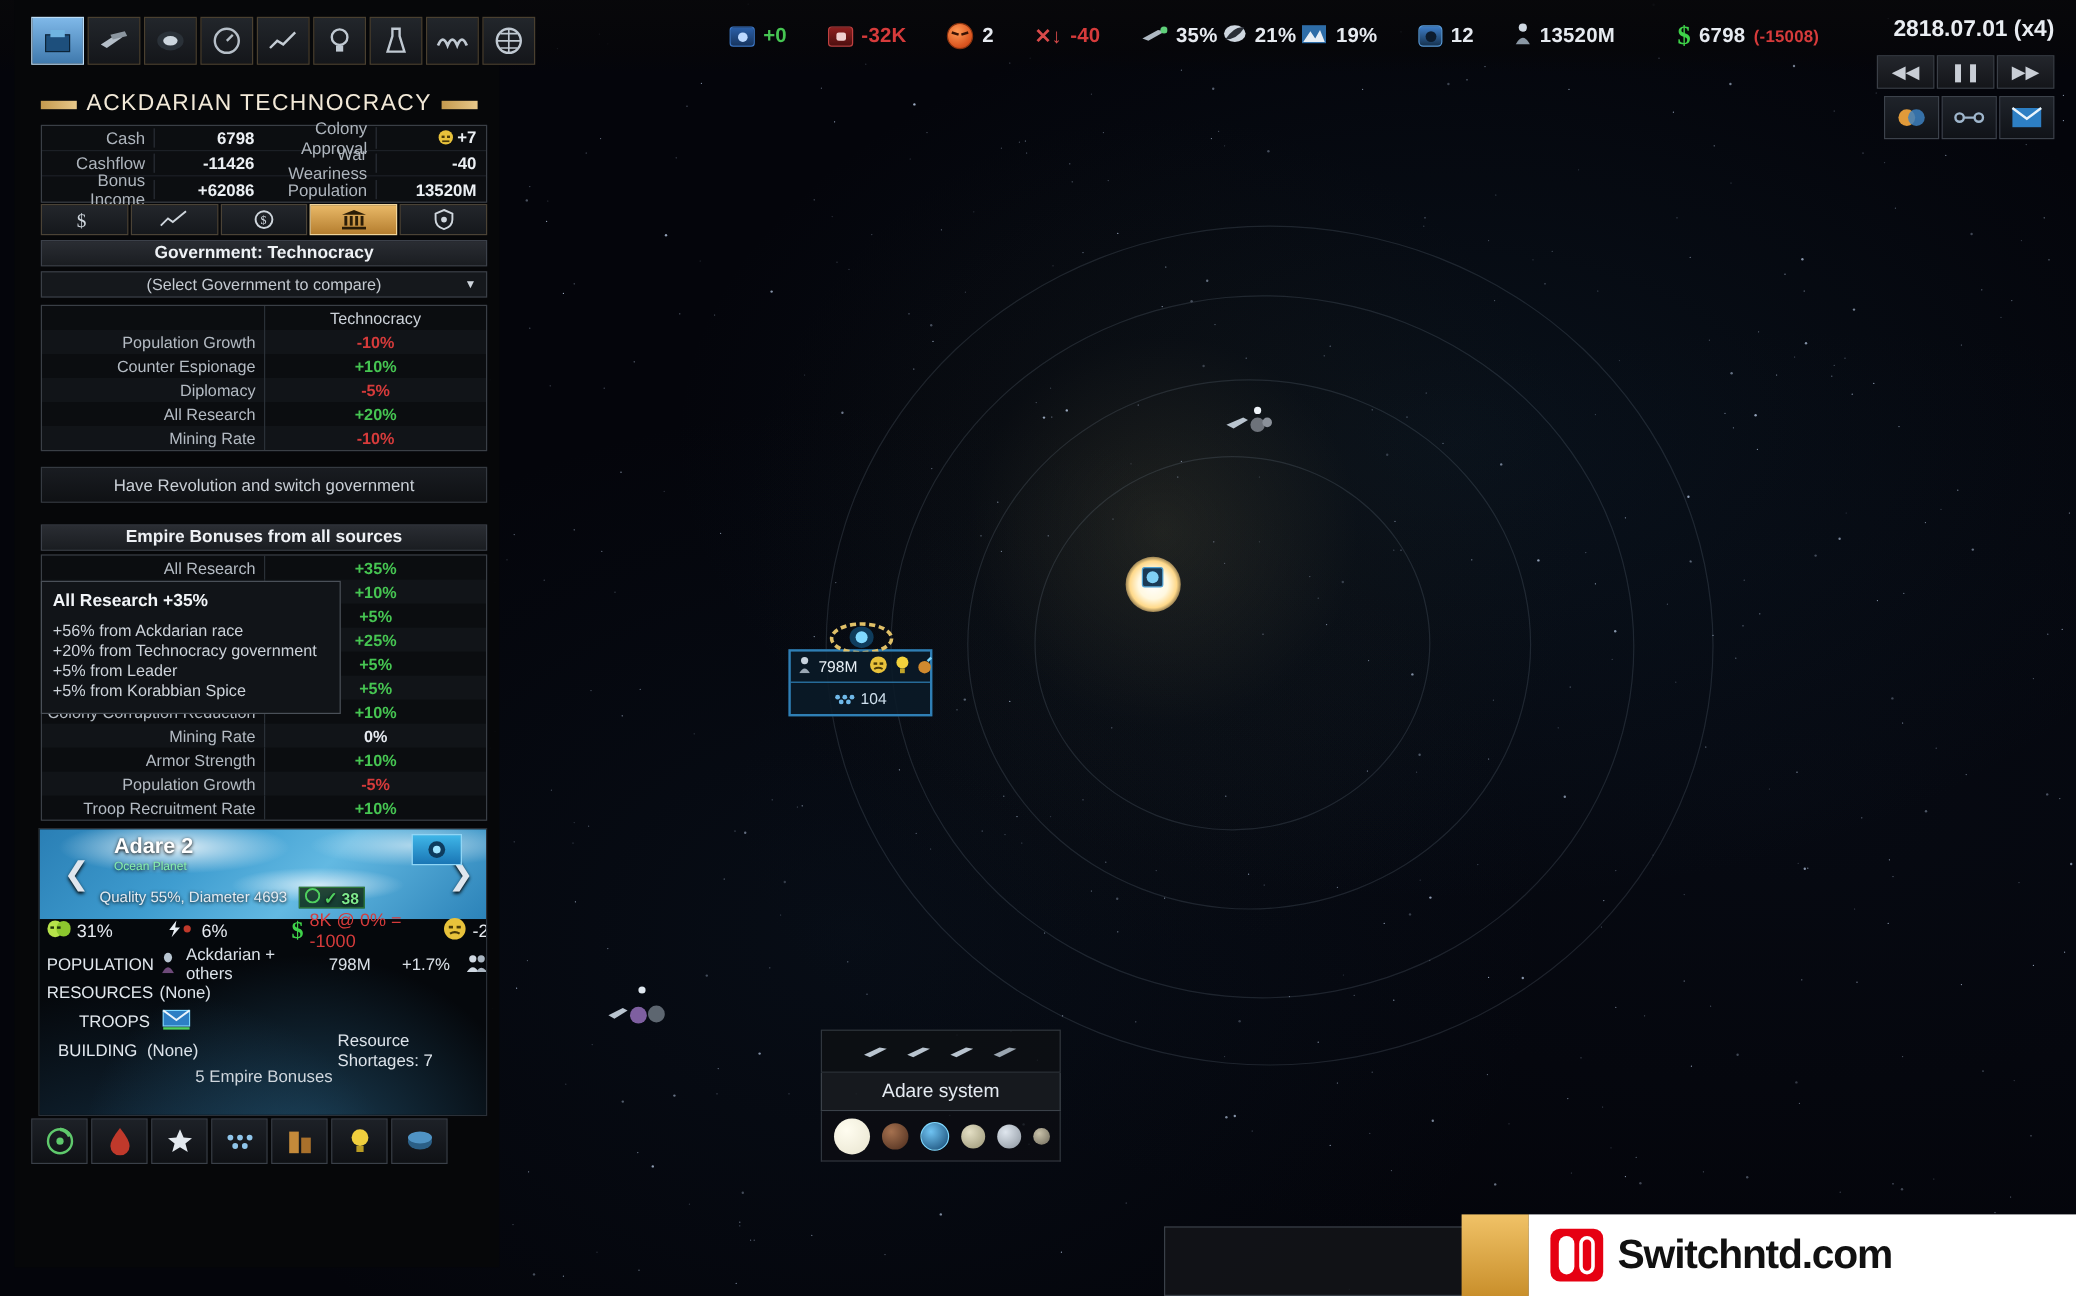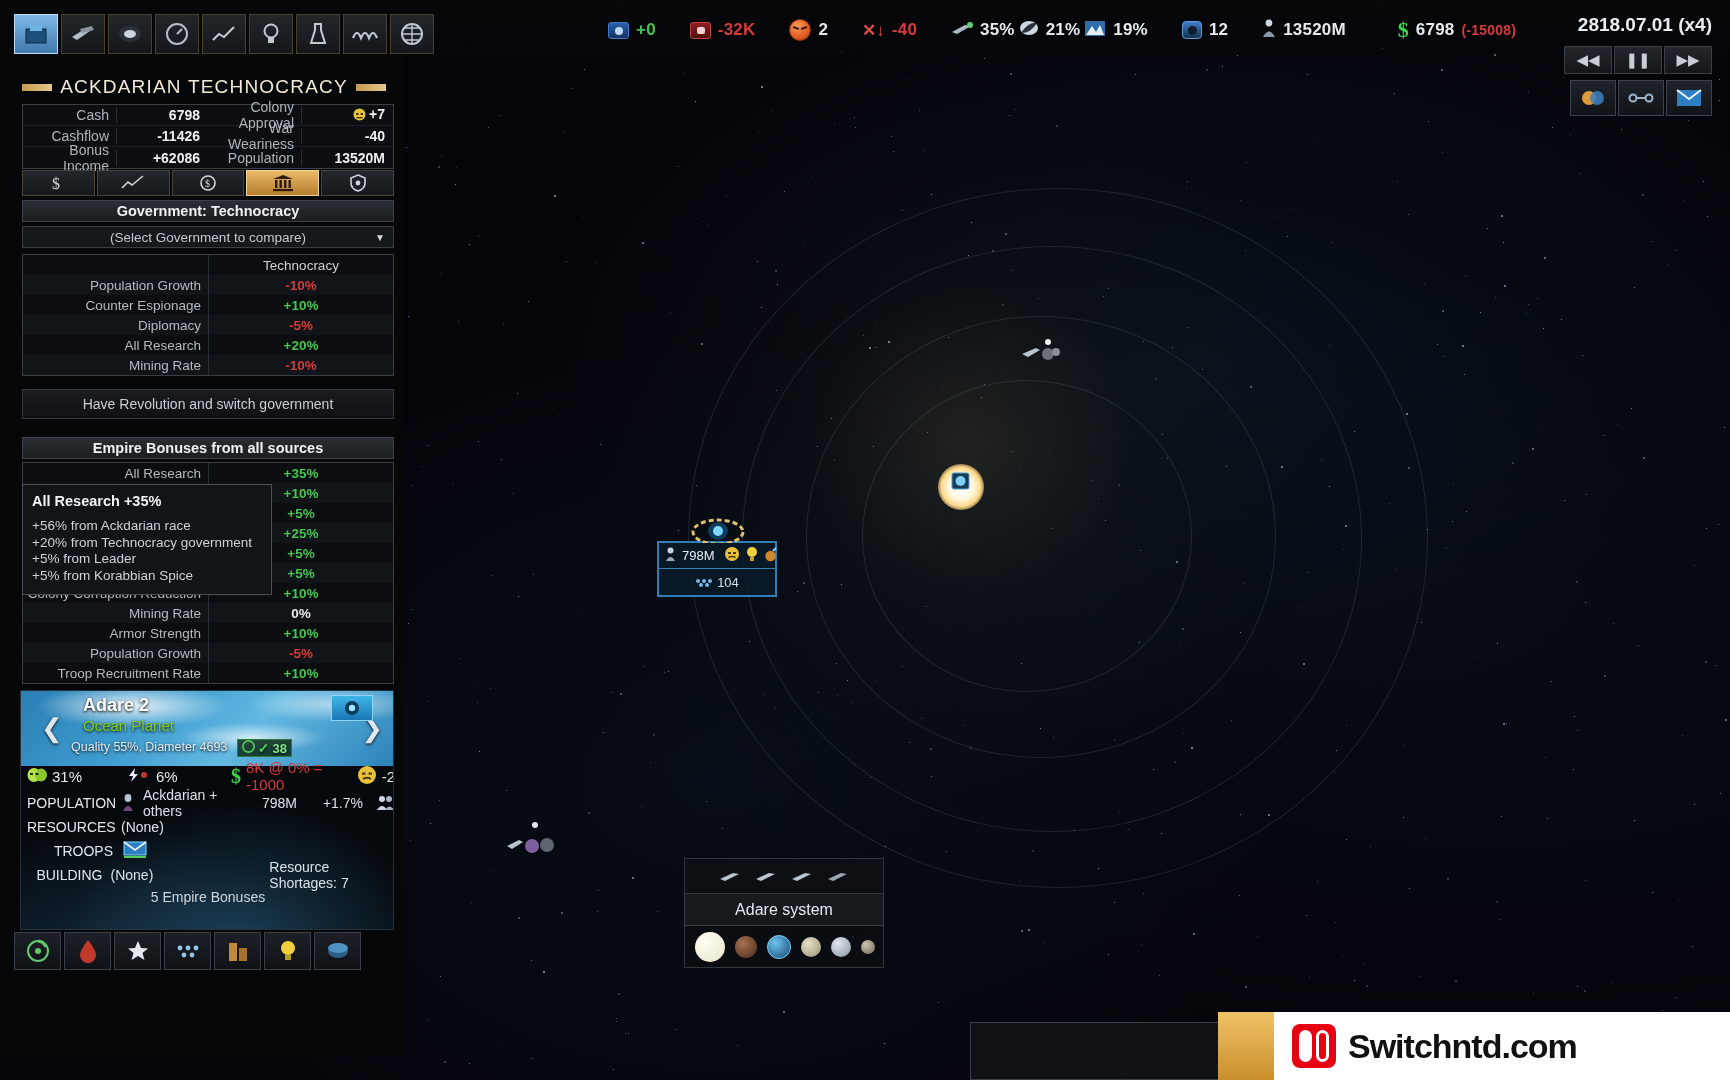--- a/index.html
+++ b/index.html
@@ -87,21 +87,21 @@
   .hud-right {
     position:absolute; right: 18px; top: 80px; display:flex; gap: 2px;
   }
   .hud-right div {
     width: 46px; height: 36px; background: linear-gradient(180deg,#1f232a,#101318);
     border:1px solid #3c424b; display:flex; align-items:center; justify-content:center;
   }
 
   
   .leftpanel {
-    position: absolute; left: 0; top: 0; width: 404px; height: 1056px;
+    position: absolute; left: 12px; top: 0; width: 404px; height: 1056px;
     background: rgba(6,7,9,0.96);
   }
   .toolbar-top {
     position:absolute; left:14px; top:14px; display:flex; gap:3px;
   }
   .tb-btn {
     width: 44px; height: 40px; border:1px solid #4a4030;
     background: linear-gradient(180deg,#22262b,#14161a);
     display:flex; align-items:center; justify-content:center;
   }
@@ -198,21 +198,21 @@
   }
   .pc-img-low {
     position:absolute; left:0; top:75px; width:374px; height:165px;
     background:
       radial-gradient(ellipse at 60% 120%, rgba(45,110,150,.55) 0%, rgba(10,22,34,0) 60%),
       radial-gradient(ellipse at 20% 150%, rgba(40,95,135,.45) 0%, rgba(8,18,28,0) 55%),
       #05080c;
   }
   .pc-overlay { position:absolute; inset:0; }
   .pc-title { position:absolute; left:62px; top:4px; color:#fff; font-size:18px; font-weight:bold; text-shadow:0 1px 3px #000; }
-  .pc-sub   { position:absolute; left:62px; top:26px; color:#84cc16; font-size:15px; text-shadow:0 1px 3px #000; }
+  .pc-sub   { position:absolute; left:62px; top:26px; color:#86efac; font-size:10px; text-shadow:0 1px 3px #000; }
   .pc-qual  { position:absolute; left:50px; top:48px; color:#e5ebf1; font-size:12.5px; text-shadow:0 1px 3px #000; }
   .pc-arrow-l { position:absolute; left:20px; top:22px; color:#dfe6ee; font-size:26px; text-shadow:0 1px 3px #000; }
   .pc-arrow-r { position:absolute; right:10px; top:22px; color:#dfe6ee; font-size:26px; text-shadow:0 1px 3px #000; }
   .pc-badge {
     position:absolute; right:20px; top:4px; width:42px; height:26px;
     background:linear-gradient(180deg,#3fb6e8,#1a76b5); border:1px solid #8fd6f6;
     display:flex; align-items:center; justify-content:center;
   }
   .pc-quality-chip {
     display:inline-flex; align-items:center; gap:3px; margin-left:6px;

